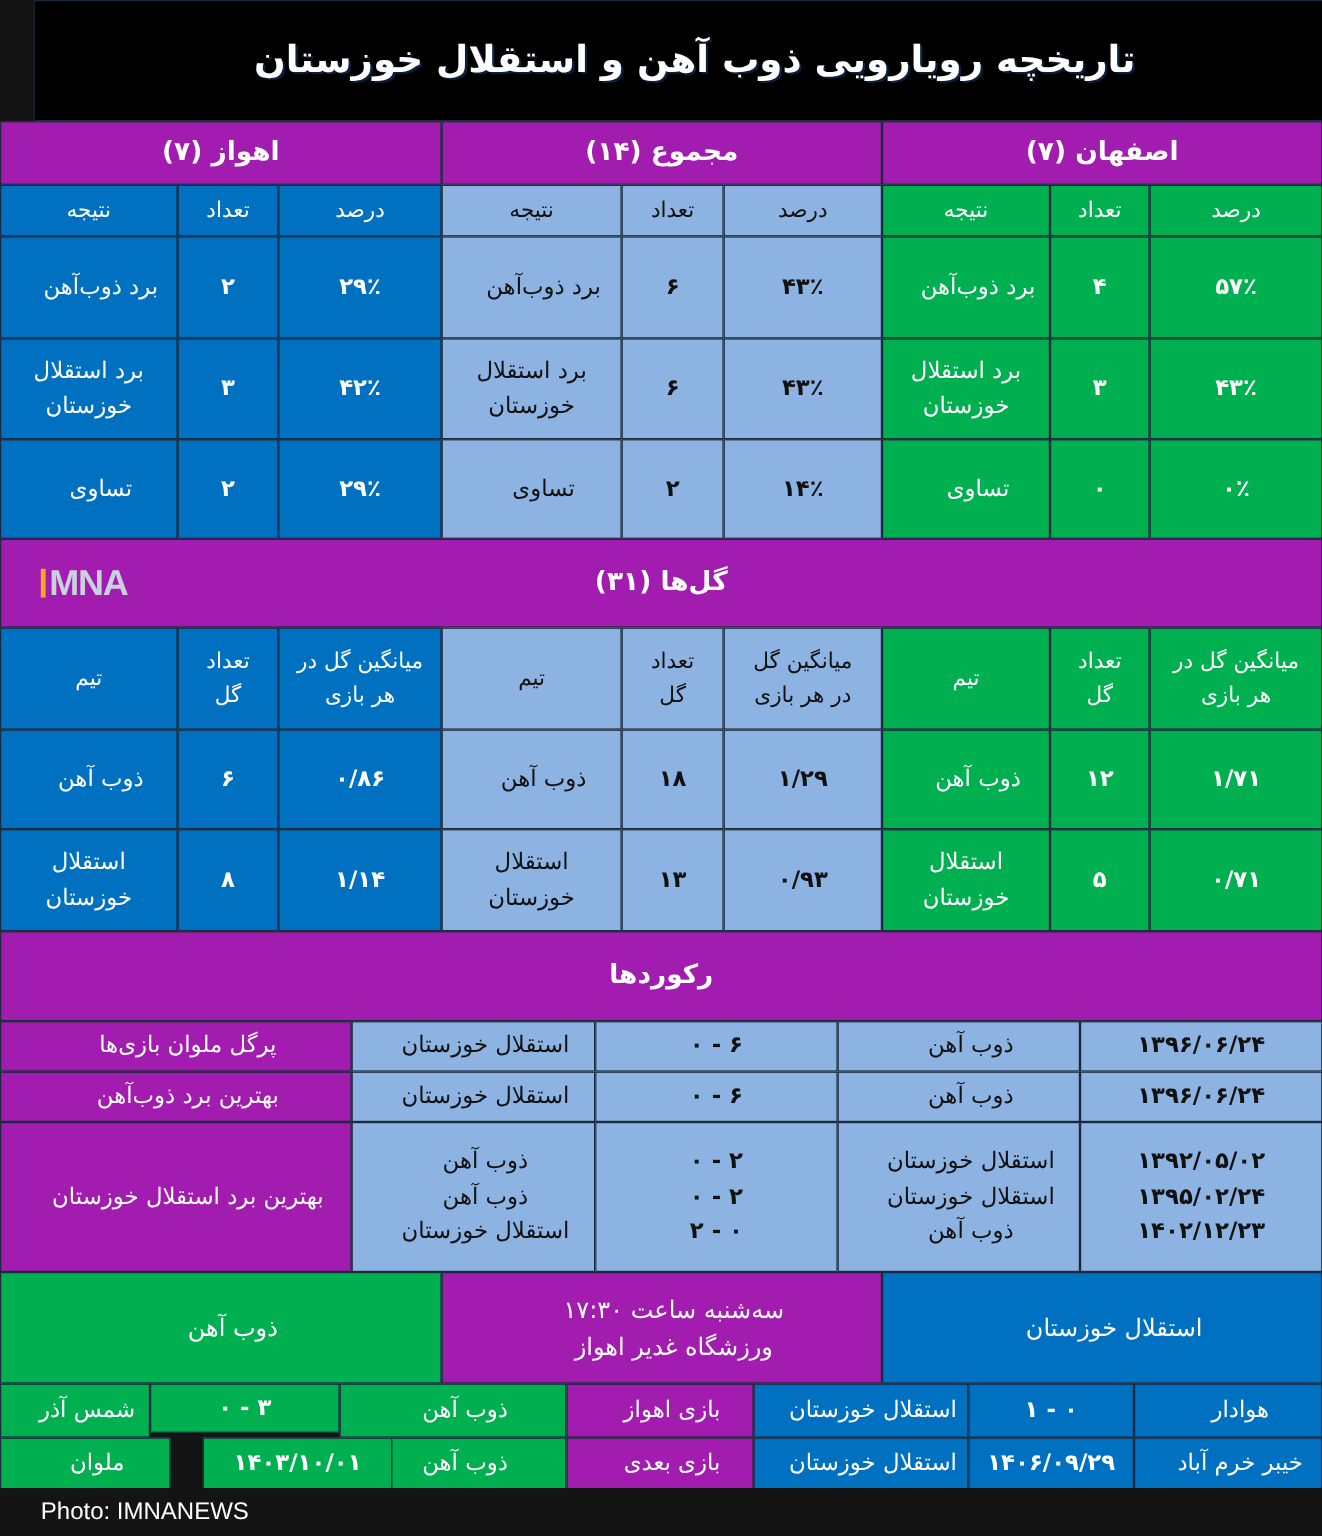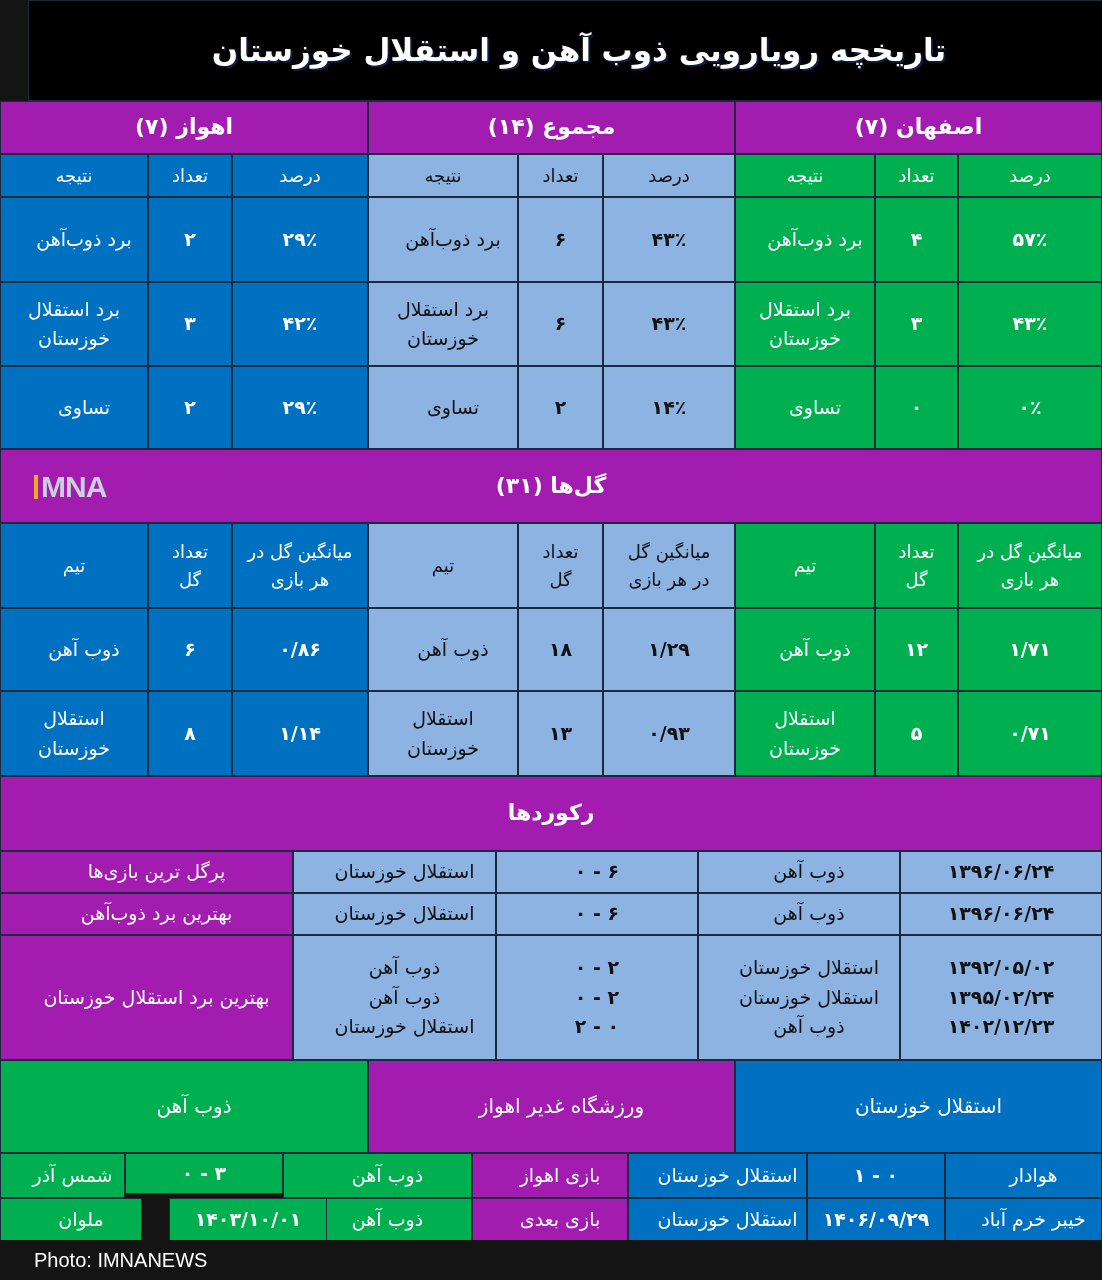--- a/index.html
+++ b/index.html
@@ -105,21 +105,21 @@
 <div class="abs blue num" style="left:232px;top:691px;width:136px;height:85px;">۱/۱۴</div>
 <div class="abs blue num" style="left:148px;top:691px;width:84px;height:85px;">۸</div>
 <div class="abs blue cell" style="left:0;top:691px;width:148px;height:85px;padding:0 30px;">استقلال خوزستان</div>
 
 <div class="abs steel sec" style="left:0;top:776px;width:1102px;height:75px;">رکوردها</div>
 
 <div class="abs light num" style="left:900px;top:851px;width:202px;height:42px;">۱۳۹۶/۰۶/۲۴</div>
 <div class="abs light cell" style="left:698px;top:851px;width:202px;height:42px;">ذوب آهن</div>
 <div class="abs light num" style="left:496px;top:851px;width:202px;height:42px;">۶ - ۰</div>
 <div class="abs light cell" style="left:293px;top:851px;width:203px;height:42px;">استقلال خوزستان</div>
-<div class="abs steel cell" style="left:0;top:851px;width:293px;height:42px;">پرگل ترین بازی‌ها</div>
+<div class="abs steel cell" style="left:0;top:851px;width:293px;height:42px;">پرگل ملوان بازی‌ها</div>
 
 <div class="abs light num" style="left:900px;top:893px;width:202px;height:42px;">۱۳۹۶/۰۶/۲۴</div>
 <div class="abs light cell" style="left:698px;top:893px;width:202px;height:42px;">ذوب آهن</div>
 <div class="abs light num" style="left:496px;top:893px;width:202px;height:42px;">۶ - ۰</div>
 <div class="abs light cell" style="left:293px;top:893px;width:203px;height:42px;">استقلال خوزستان</div>
 <div class="abs steel cell" style="left:0;top:893px;width:293px;height:42px;">بهترین برد ذوب‌آهن</div>
 
 <div class="abs light num stack" style="left:900px;top:935px;width:202px;height:125px;">
   <div>۱۳۹۲/۰۵/۰۲</div>
   <div>۱۳۹۵/۰۲/۲۴</div>
@@ -137,20 +137,21 @@
 </div>
 <div class="abs light cell stack" style="left:293px;top:935px;width:203px;height:125px;">
   <div>ذوب آهن</div>
   <div>ذوب آهن</div>
   <div>استقلال خوزستان</div>
 </div>
 <div class="abs steel cell" style="left:0;top:935px;width:293px;height:125px;">بهترین برد استقلال خوزستان</div>
 
 <div class="abs blue cell" style="left:735px;top:1060px;width:367px;height:93px;font-size:20px;">استقلال خوزستان</div>
 <div class="abs steel cell stack" style="left:368px;top:1060px;width:367px;height:93px;font-size:20px;">
+  <div>سه‌شنبه ساعت ۱۷:۳۰</div>
   <div>ورزشگاه غدیر اهواز</div>
 </div>
 <div class="abs green cell" style="left:0;top:1060px;width:368px;height:93px;font-size:20px;">ذوب آهن</div>
 
 <div class="abs blue cell" style="left:945px;top:1153px;width:157px;height:45px;">هوادار</div>
 <div class="abs blue num" style="left:807px;top:1153px;width:138px;height:45px;">۰ - ۱</div>
 <div class="abs blue cell" style="left:628px;top:1153px;width:179px;height:45px;">استقلال خوزستان</div>
 <div class="abs steel cell" style="left:472px;top:1153px;width:156px;height:45px;">بازی اهواز</div>
 <div class="abs green cell" style="left:283px;top:1153px;width:189px;height:45px;">ذوب آهن</div>
 <div class="abs green num" style="left:125px;top:1153px;width:158px;height:41px;">۳ - ۰</div>

